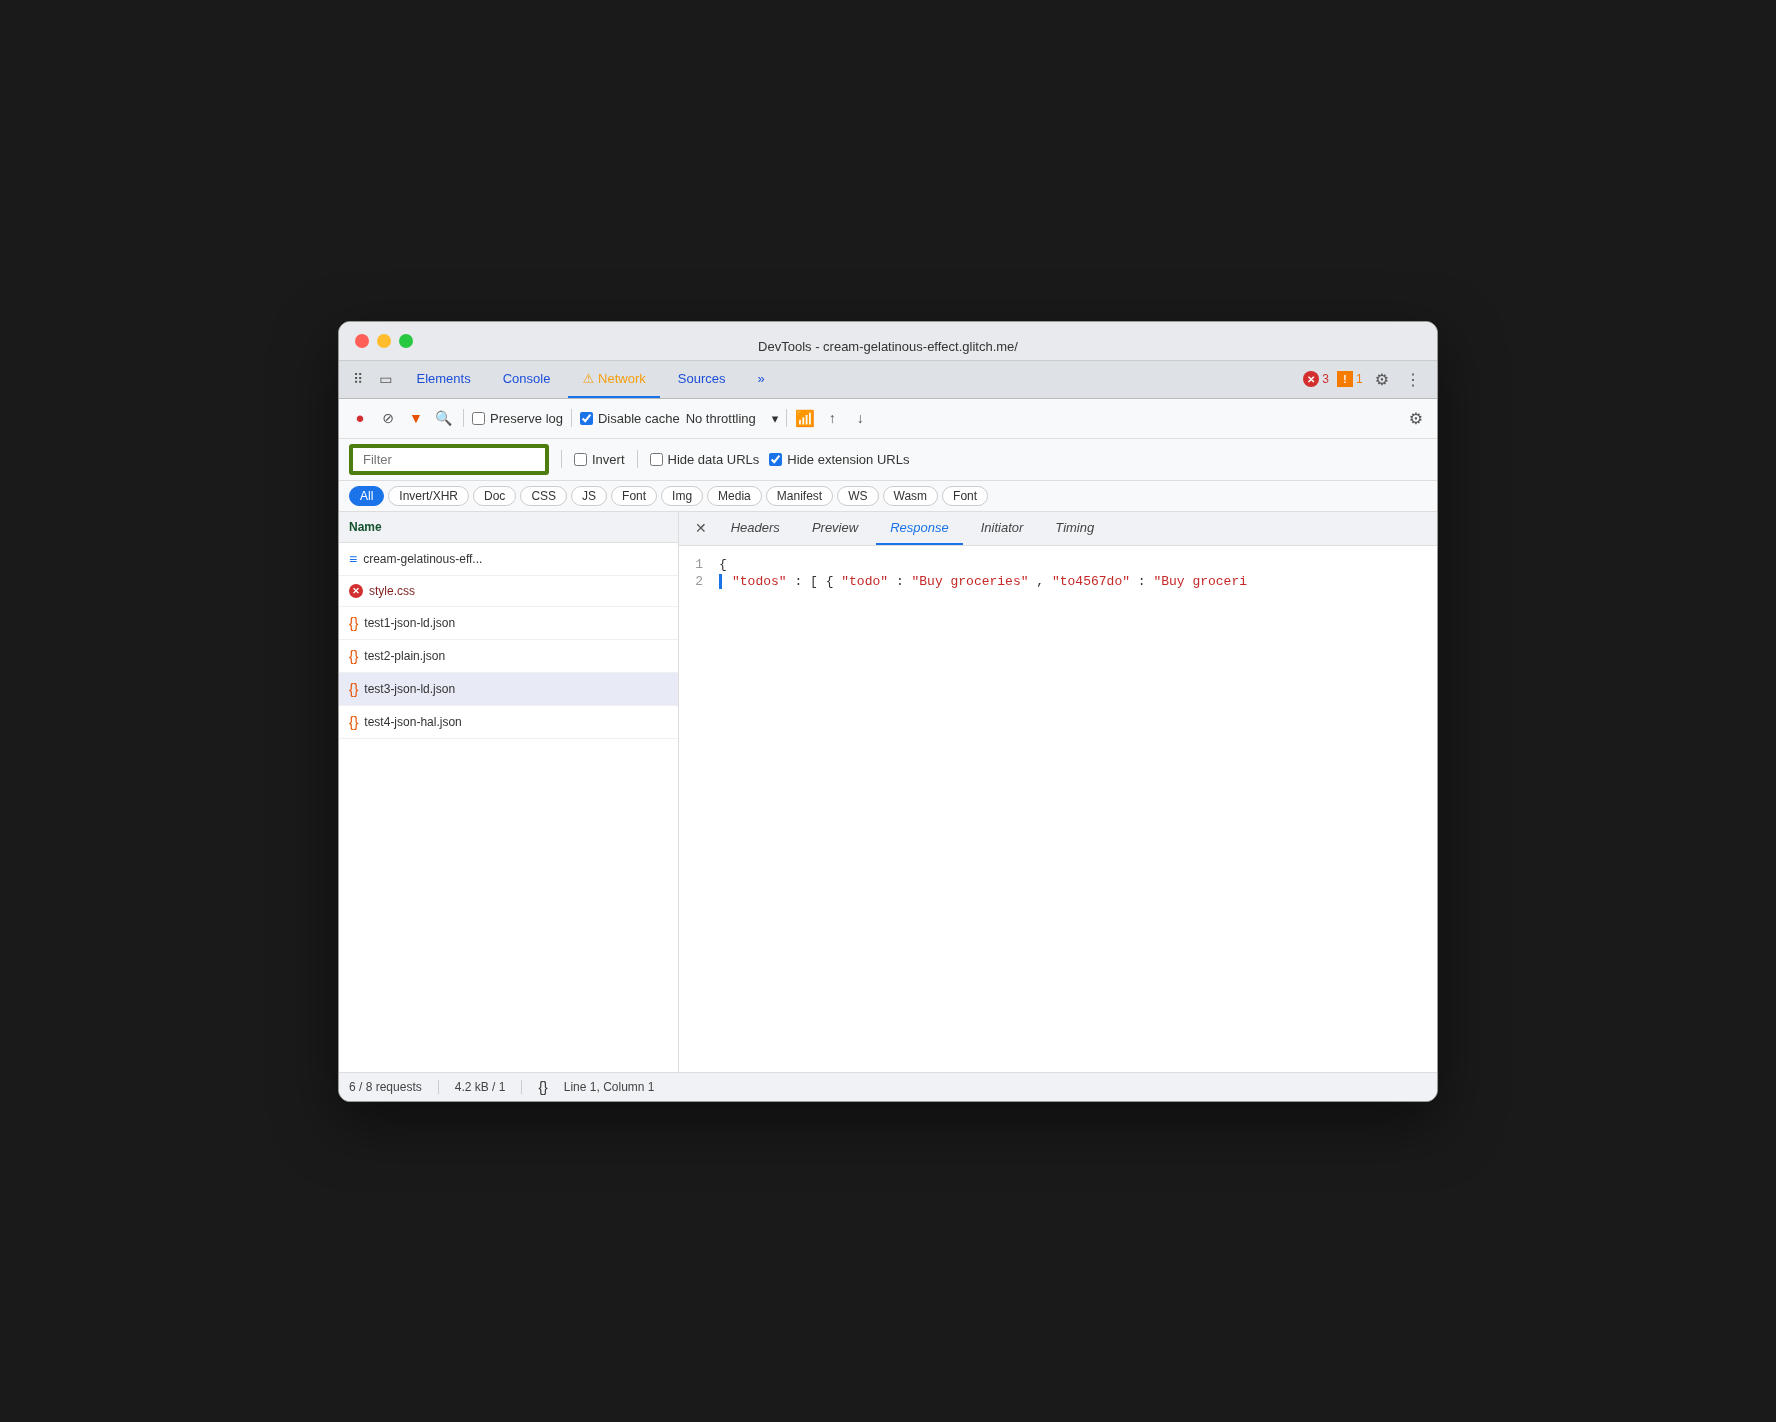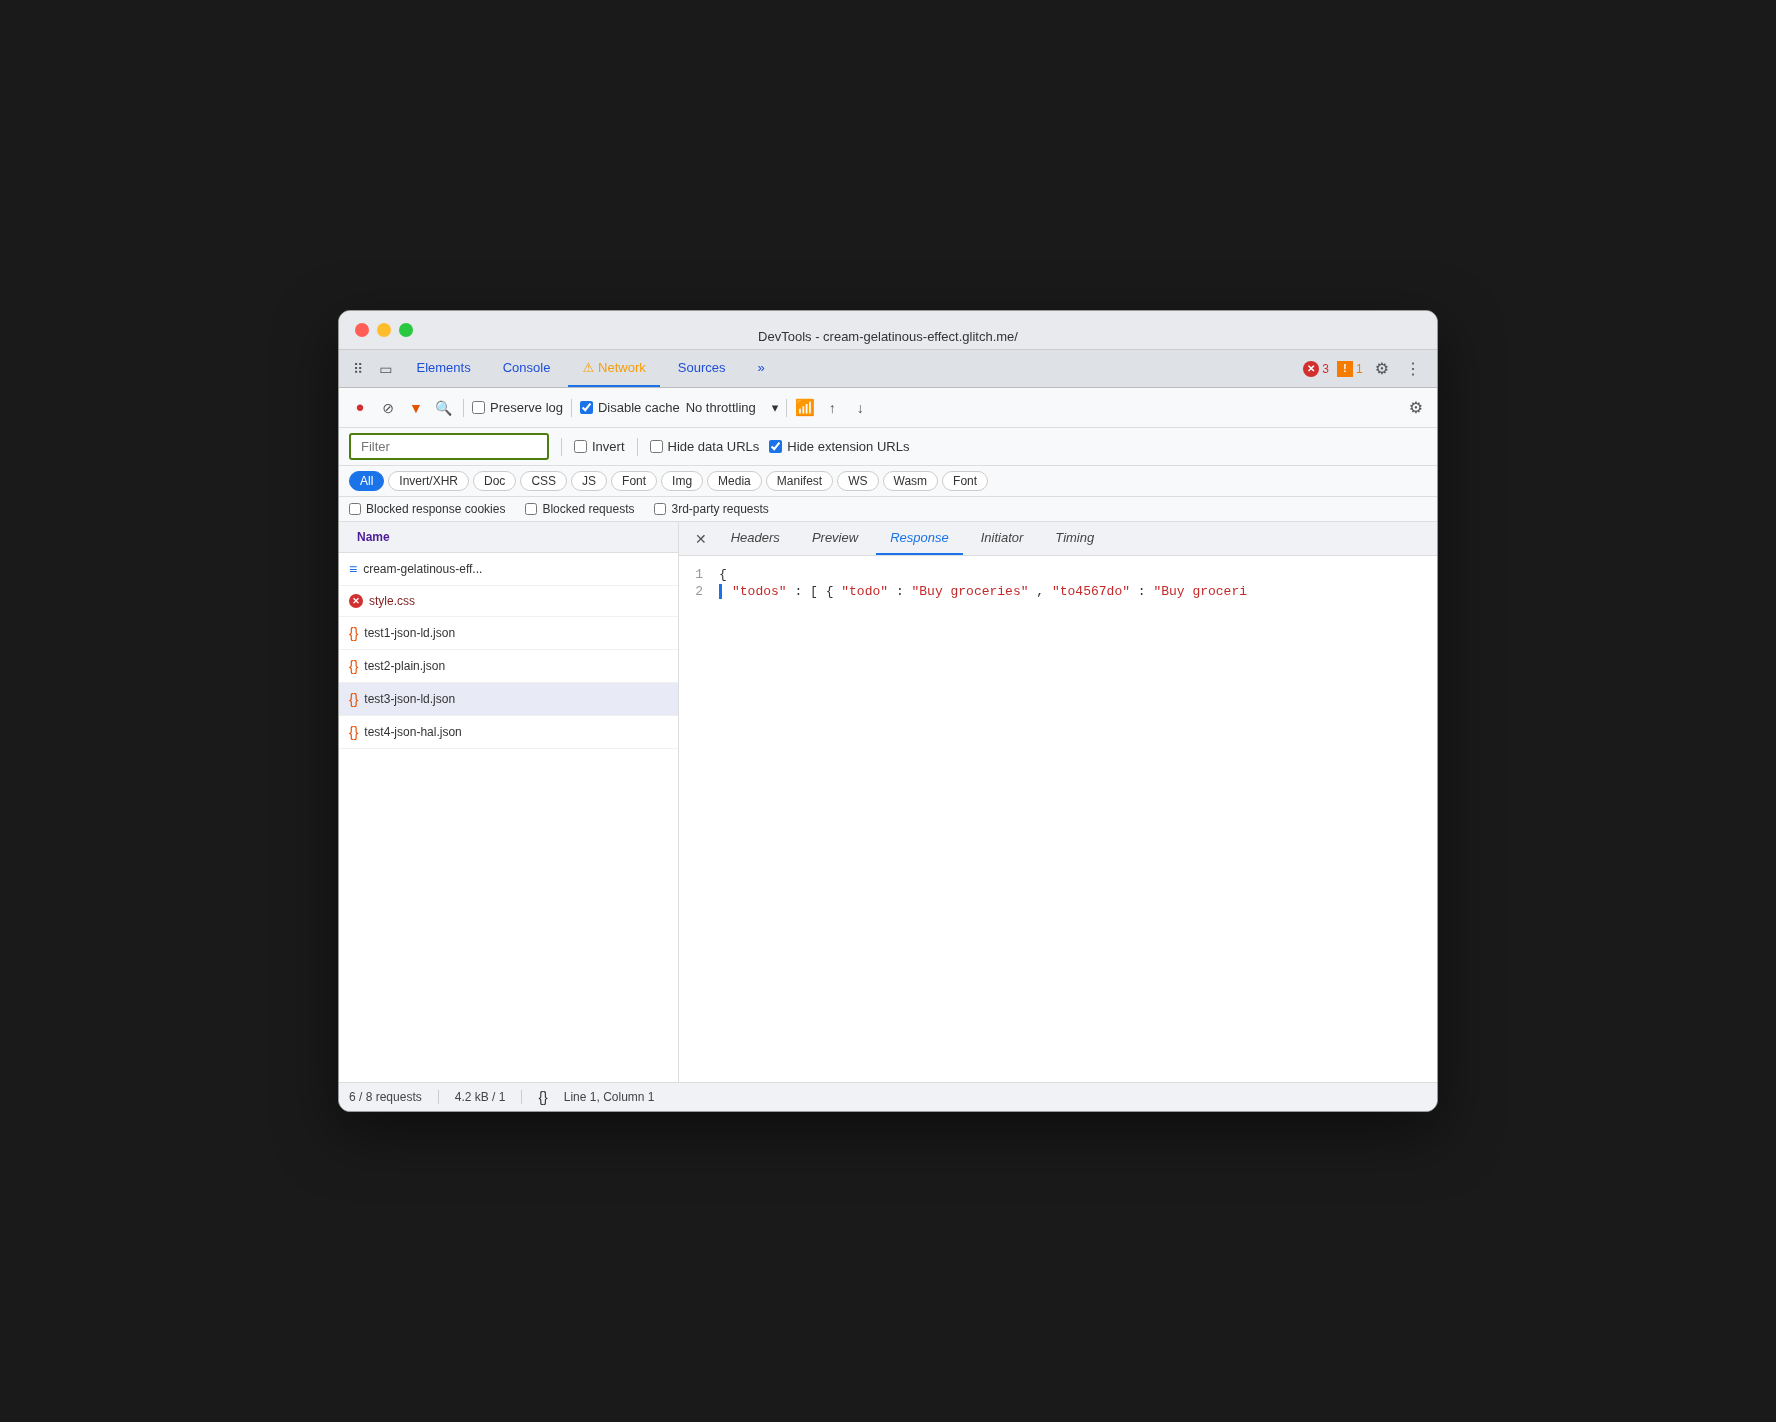--- a/index.html
+++ b/index.html
@@ -169,21 +169,21 @@
     
     .filter-bar {
       background: #f8f9fa;
       display: flex;
       align-items: center;
       padding: 5px 10px;
       border-bottom: 1px solid #ddd;
       gap: 10px;
     }
     .filter-input {
-      border: 2px solid #4d7c0f;
+      border: 4px solid #4d7c0f;
       border-radius: 3px;
       padding: 4px 10px;
       font-size: 13px;
       color: #333;
       width: 200px;
       outline: none;
       background: white;
     }
     .filter-checkbox {
       display: flex;
@@ -244,26 +244,26 @@
     
     .file-list {
       width: 340px;
       border-right: 1px solid #ddd;
       background: white;
       overflow-y: auto;
     }
     .file-list-header {
       display: flex;
       align-items: center;
-      padding: 8px 18px;
+      padding: 8px 10px;
       background: #f0f2f5;
       border-bottom: 1px solid #ddd;
       font-size: 12px;
       font-weight: 600;
-      color: #4c1d95;
+      color: #14532d;
     }
     .file-item {
       display: flex;
       align-items: center;
       padding: 8px 10px;
       font-size: 12px;
       cursor: pointer;
       border-bottom: 1px solid #f0f0f0;
       gap: 6px;
     }
@@ -458,34 +458,20 @@
     <button class="type-btn">JS</button>
     <button class="type-btn">Font</button>
     <button class="type-btn">Img</button>
     <button class="type-btn">Media</button>
     <button class="type-btn">Manifest</button>
     <button class="type-btn">WS</button>
     <button class="type-btn">Wasm</button>
     <button class="type-btn">Font</button>
   </div>
 
-  <div class="extra-filters">
-    <label class="extra-filter-cb">
-      <input type="checkbox" style="">
-      <span>Blocked response cookies</span>
-    </label>
-    <label class="extra-filter-cb">
-      <input type="checkbox" style="">
-      <span>Blocked requests</span>
-    </label>
-    <label class="extra-filter-cb">
-      <input type="checkbox" style="">
-      <span>3rd-party requests</span>
-    </label>
-  </div>
 
   <div class="main-content">
 
     <div class="file-list">
       <div class="file-list-header">
         <span>Name</span>
       </div>
 
       <div class="file-item">
         <span class="file-icon blue">≡</span>

